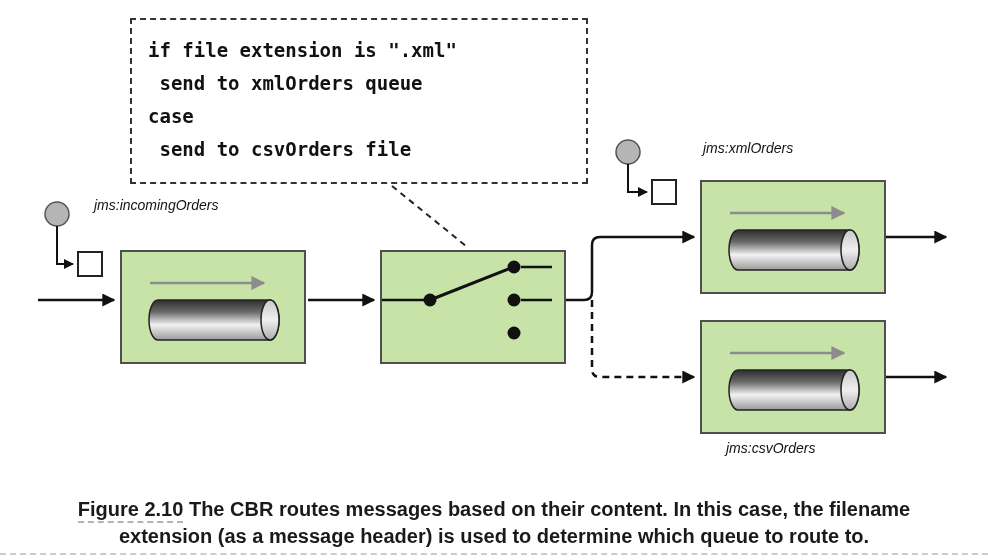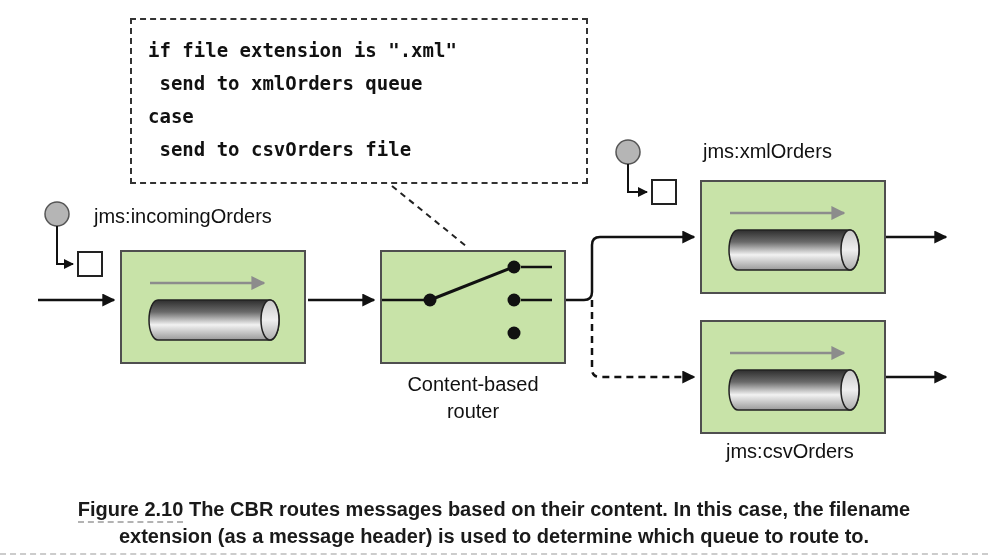--- a/index.html
+++ b/index.html
@@ -23,22 +23,22 @@
   .code-line{white-space:pre;}
   .node{
     position:absolute;width:186px;height:114px;box-sizing:border-box;
     background:var(--node-fill);border:2px solid var(--node-border);
   }
   .node-incoming{left:120px;top:250px;}
   .node-router{left:380px;top:250px;}
   .node-xml{left:700px;top:180px;}
   .node-csv{left:700px;top:320px;}
   .overlay{position:absolute;left:0;top:0;pointer-events:none;}
-  .lbl{position:absolute;font-size:20px;color:#111111;white-space:nowrap;}
-  .lbl-incoming{left:94px;top:205px;}
+  .lbl{position:absolute;font-size:14px;color:#111111;white-space:nowrap;font-style:italic;}
+  .lbl-incoming{left:94px;top:197px;}
   .lbl-xml{left:703px;top:140px;}
   .lbl-csv{left:726px;top:440px;}
   .lbl-router{left:380px;top:371px;width:186px;text-align:center;line-height:27px;white-space:normal;}
   .wire{stroke:var(--wire);stroke-width:2.5;fill:none;}
   .wire-thin{stroke:var(--wire);stroke-width:2;fill:none;}
   .wire-dashed{stroke-dasharray:7 5;}
   .note-pointer{stroke:#222222;stroke-width:2;fill:none;stroke-dasharray:6 5;}
   .inner-arrow{stroke:var(--inner-arrow);stroke-width:2.5;fill:none;}
   .cyl{stroke:#222222;stroke-width:1.5;}
   .dot{fill:#111111;stroke:none;}
@@ -146,24 +146,20 @@
   <div class="code-note">
     <div class="code-line">if file extension is ".xml"</div>
     <div class="code-line"> send to xmlOrders queue</div>
     <div class="code-line">case</div>
     <div class="code-line"> send to csvOrders file</div>
   </div>
 
   <div class="lbl lbl-incoming">jms:incomingOrders</div>
   <div class="lbl lbl-xml">jms:xmlOrders</div>
   <div class="lbl lbl-csv">jms:csvOrders</div>
-  <div class="lbl lbl-router">
-    <div>Content-based</div>
-    <div>router</div>
-  </div>
 
   <div class="caption">
     <div class="caption-inner">
       <span class="figure-label">Figure 2.10</span><span> The CBR routes messages based on their content. In this case, the filename extension (as a message header) is used to determine which queue to route to.</span>
     </div>
   </div>
 
   <div class="bottom-rule"></div>
 </div>
 

